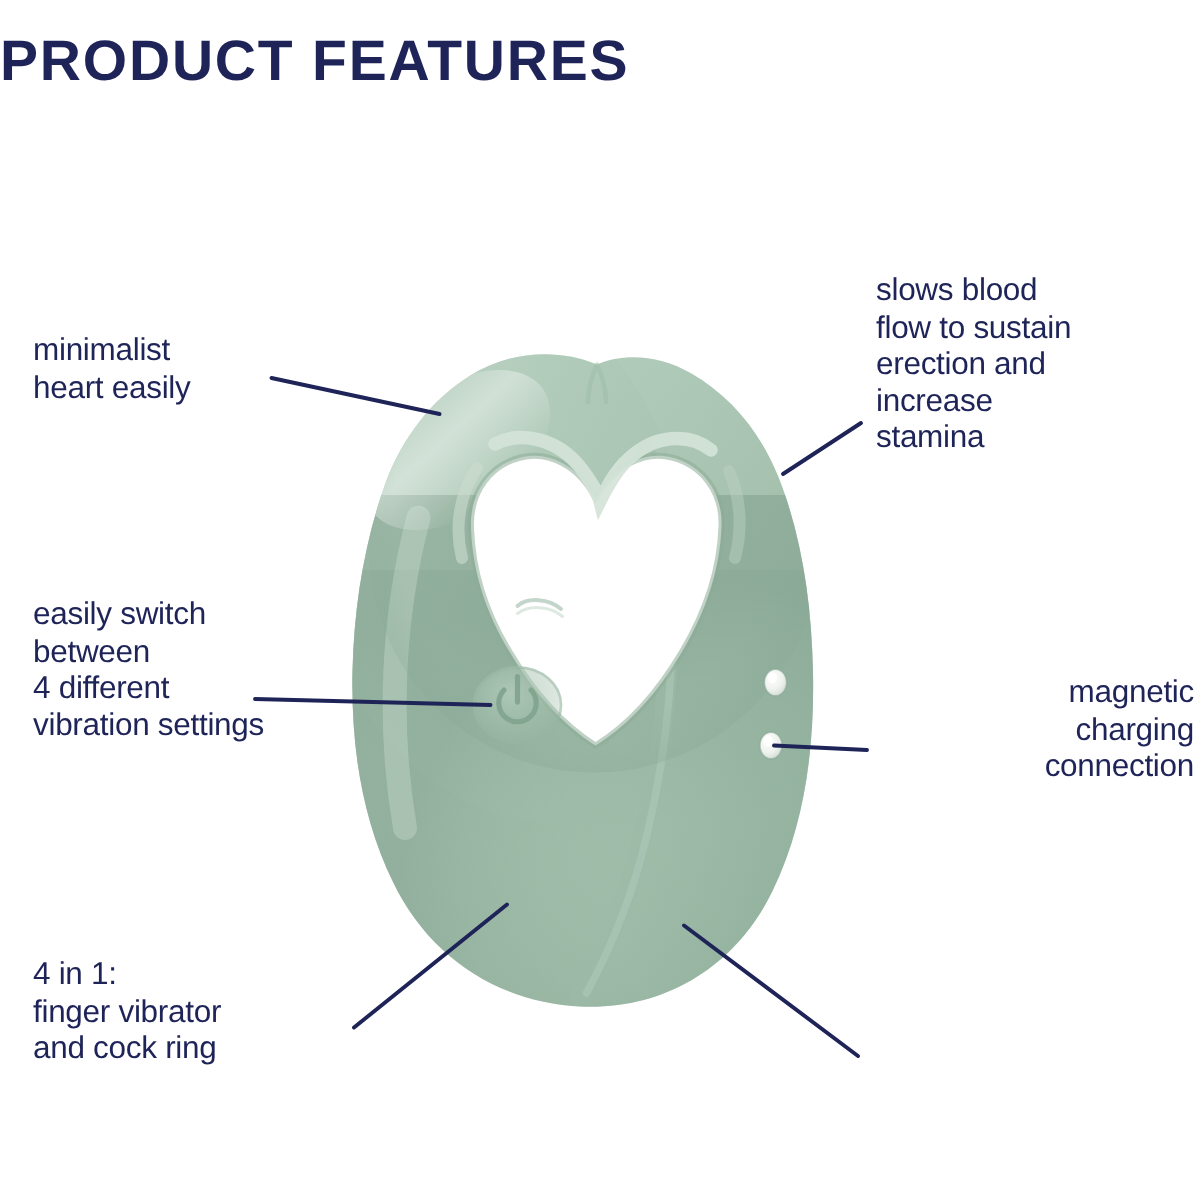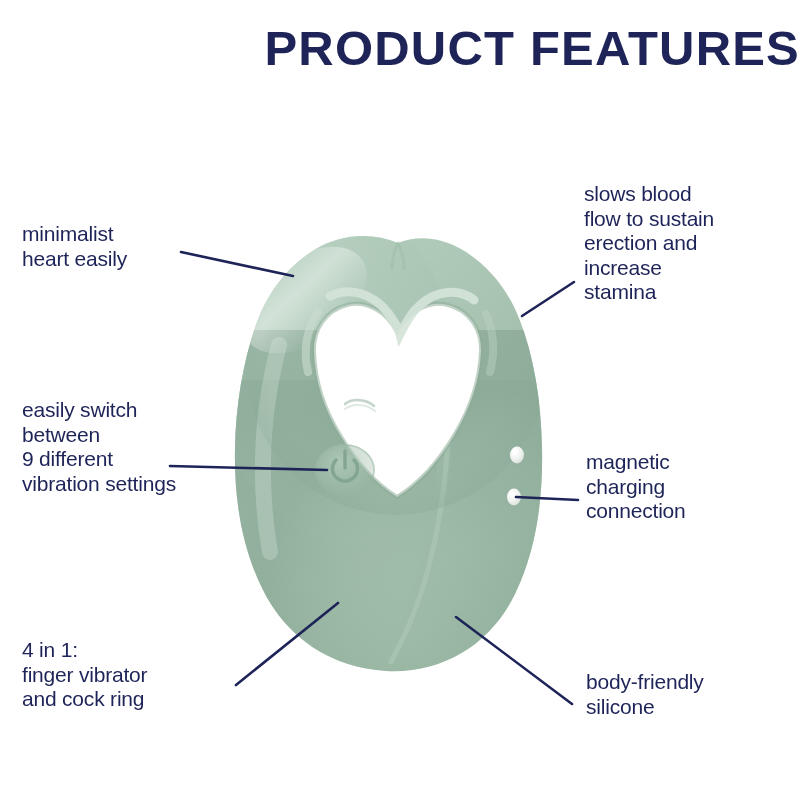--- a/index.html
+++ b/index.html
@@ -16,23 +16,23 @@
     overflow: hidden;
     font-family: "Liberation Sans", sans-serif;
   }
 
   
   .page-title {
     position: absolute;
     top: 20px;
     left: 0;
     width: 800px;
-    text-align: right;
+    text-align: left;
     font-family: "Liberation Sans", sans-serif;
-    font-size: 49px;
+    font-size: 38px;
     font-weight: bold;
     letter-spacing: 1.2px;
     color: #1e2458;
     white-space: nowrap;
   }
 
   
   .callout {
     position: absolute;
     color: #1e2458;
@@ -43,21 +43,21 @@
     letter-spacing: -0.2px;
     white-space: pre-line;
   }
   .callout.left  { text-align: left; }
   .callout.right { text-align: left; }
 
   #callout-minimalist      { left: 22px;  top: 222px; width: 240px; }
   #callout-easily-switch   { left: 22px;  top: 398px; width: 260px; }
   #callout-two-in-one      { left: 22px;  top: 638px; width: 270px; }
   #callout-slows-blood     { left: 584px; top: 182px; width: 215px; }
-  #callout-magnetic        { left: 586px; top: 450px; width: 210px; }
+  #callout-magnetic        { left: 586px; top: 450px; width: 210px; text-align: right; }
   #callout-body-friendly   { left: 586px; top: 670px; width: 212px; }
 
   
   #art {
     position: absolute;
     left: 0;
     top: 0;
     width: 800px;
     height: 800px;
   }
@@ -240,32 +240,30 @@
       <line x1="516" y1="497" x2="578" y2="500"></line>
       <line x1="456" y1="617" x2="572" y2="704"></line>
     </g>
   </svg>
 
   <div class="callout left" id="callout-minimalist">minimalist
 heart easily</div>
 
   <div class="callout left" id="callout-easily-switch">easily switch
 between
-9 different
+4 different
 vibration settings</div>
 
   <div class="callout left" id="callout-two-in-one">4 in 1:
 finger vibrator
 and cock ring</div>
 
   <div class="callout right" id="callout-slows-blood">slows blood
 flow to sustain
 erection and
 increase
 stamina</div>
 
   <div class="callout right" id="callout-magnetic">magnetic
 charging
 connection</div>
 
-  <div class="callout right" id="callout-body-friendly">body-friendly
-silicone</div>
 </div>
 
 </body></html>

